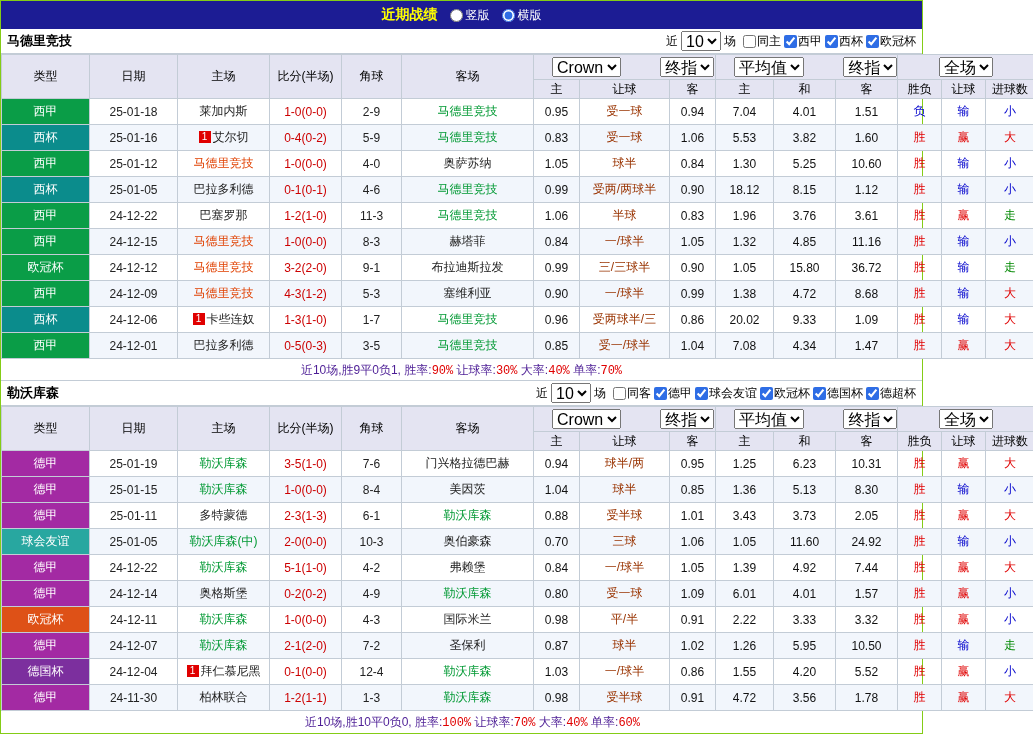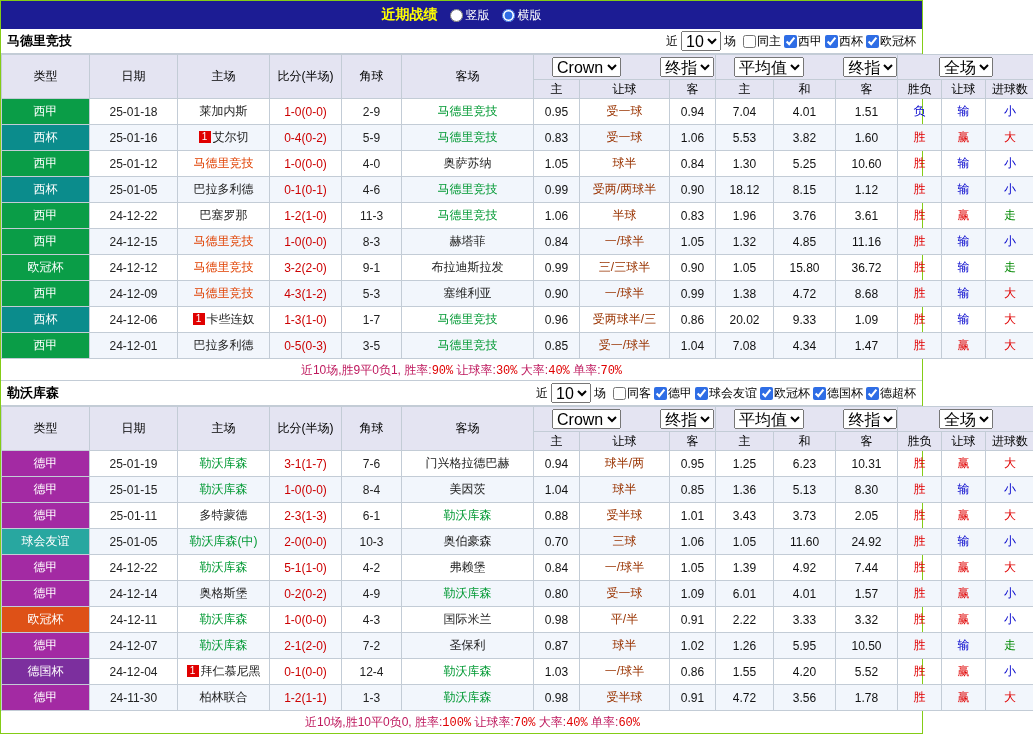--- a/index.html
+++ b/index.html
@@ -34,21 +34,21 @@
   td.handicap{color:var(--handicap-red);}
   td.odds{color:#111;}
   .team-r{color:var(--team-red);}
   .team-g{color:var(--team-green);}
   td.res-r{color:var(--res-red);}
   td.res-b{color:var(--res-blue);}
   td.res-g{color:var(--res-green);}
   .badge{display:inline-block;background:#e00000;color:#fff;font-size:10px;line-height:12px;width:12px;height:12px;margin-right:2px;vertical-align:1px;text-align:center;}
   .summary{height:22px;line-height:22px;text-align:center;font-size:12px;border-bottom:1px solid var(--grid);background:#fff;}
   .section:last-child .summary{border-bottom:none;padding-left:22px;}
-  .sum-k{color:#be185d;}
+  .sum-k{color:#4c1d95;}
   .sum-r{color:var(--sum-red);font-family:Liberation Mono, monospace;}
   .selth select{margin:0 18px;}
 </style>
 </head>
 <body>
 
 <div class="container">
 
   <div class="topbar">
     <span class="tb-title">近期战绩</span>
@@ -400,21 +400,21 @@
           <th>胜负</th>
           <th>让球</th>
           <th>进球数</th>
         </tr>
       </thead>
       <tbody>
           <tr>
             <td class="type-cell" style="background-color: rgb(163, 42, 163);">德甲</td>
             <td>25-01-19</td>
             <td><span class="team-g">勒沃库森</span></td>
-            <td class="score">3-1(1-7)</td>
+            <td class="score">3-5(1-0)</td>
             <td>7-6</td>
             <td><span>门兴格拉德巴赫</span></td>
             <td class="odds">0.94</td>
             <td class="handicap">球半/两</td>
             <td class="odds">0.95</td>
             <td class="odds">1.25</td>
             <td class="odds">6.23</td>
             <td class="odds">10.31</td>
             <td class="res-r">胜</td>
             <td class="res-r">赢</td>

